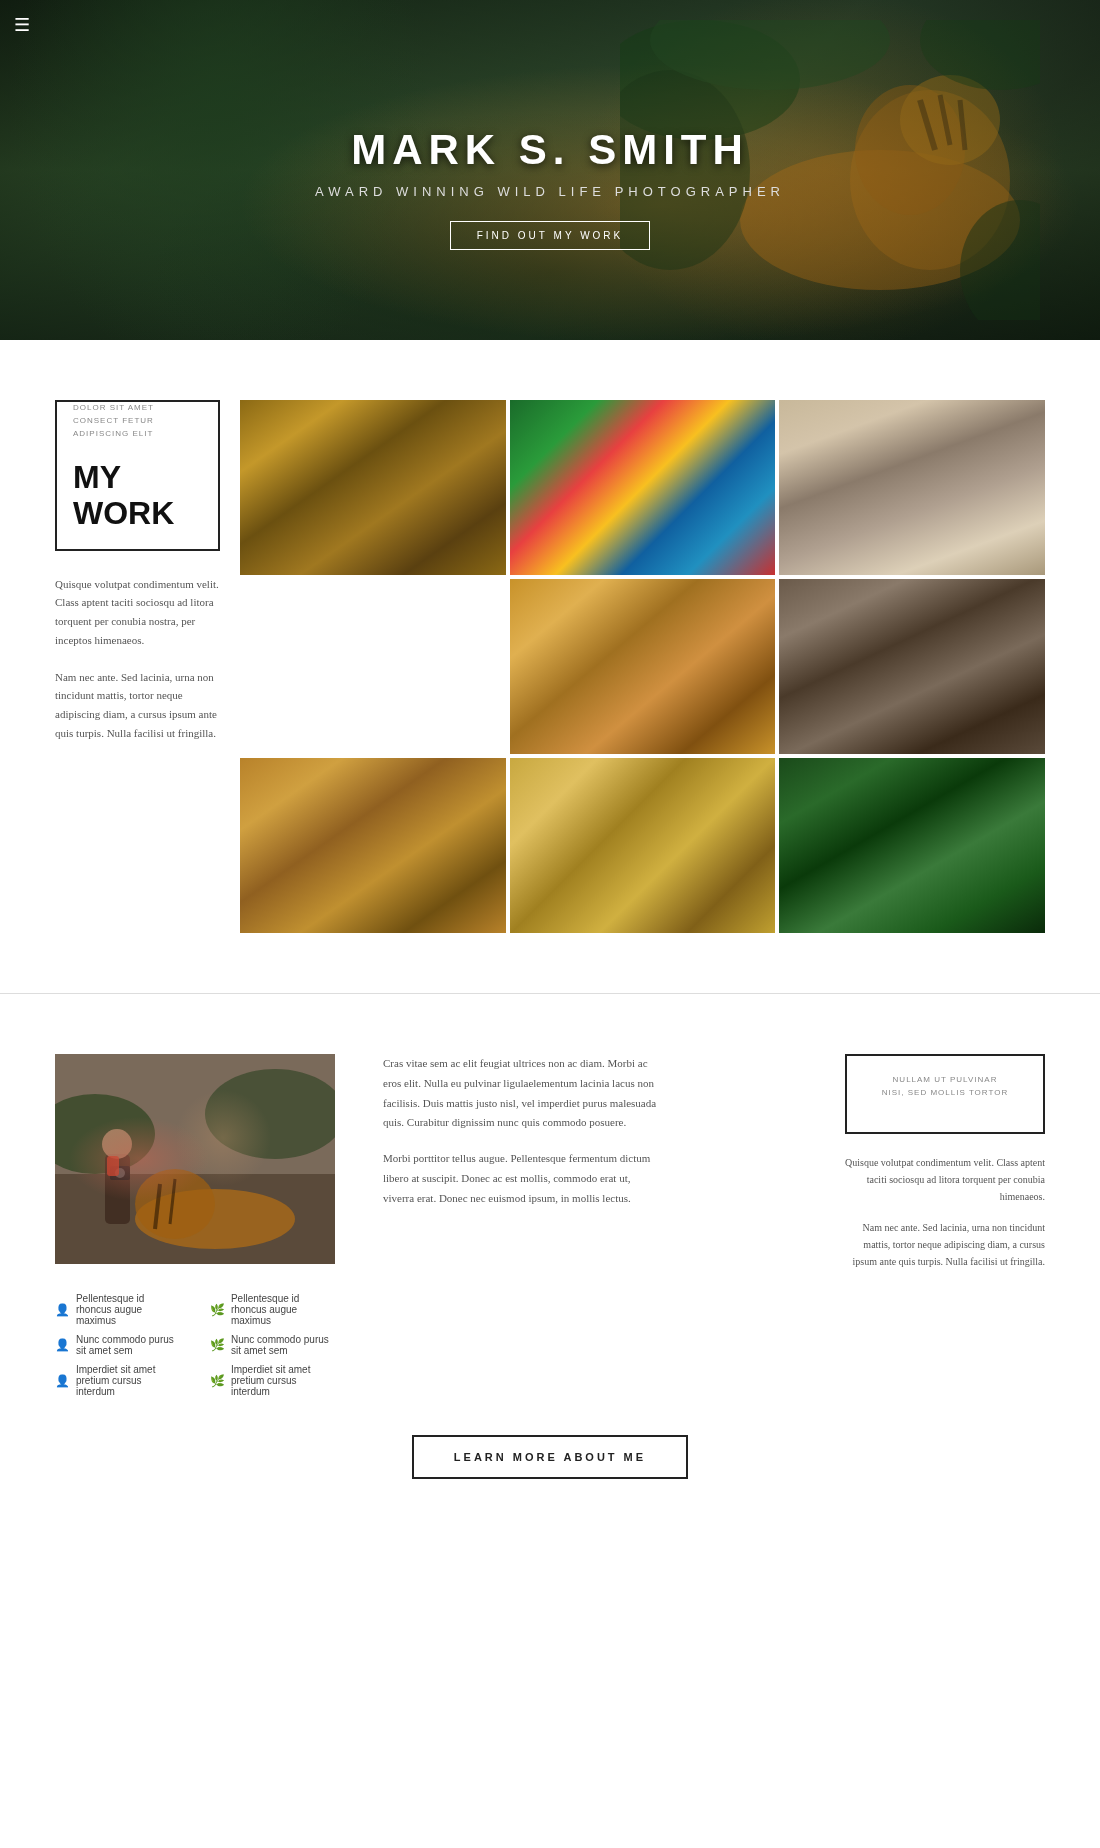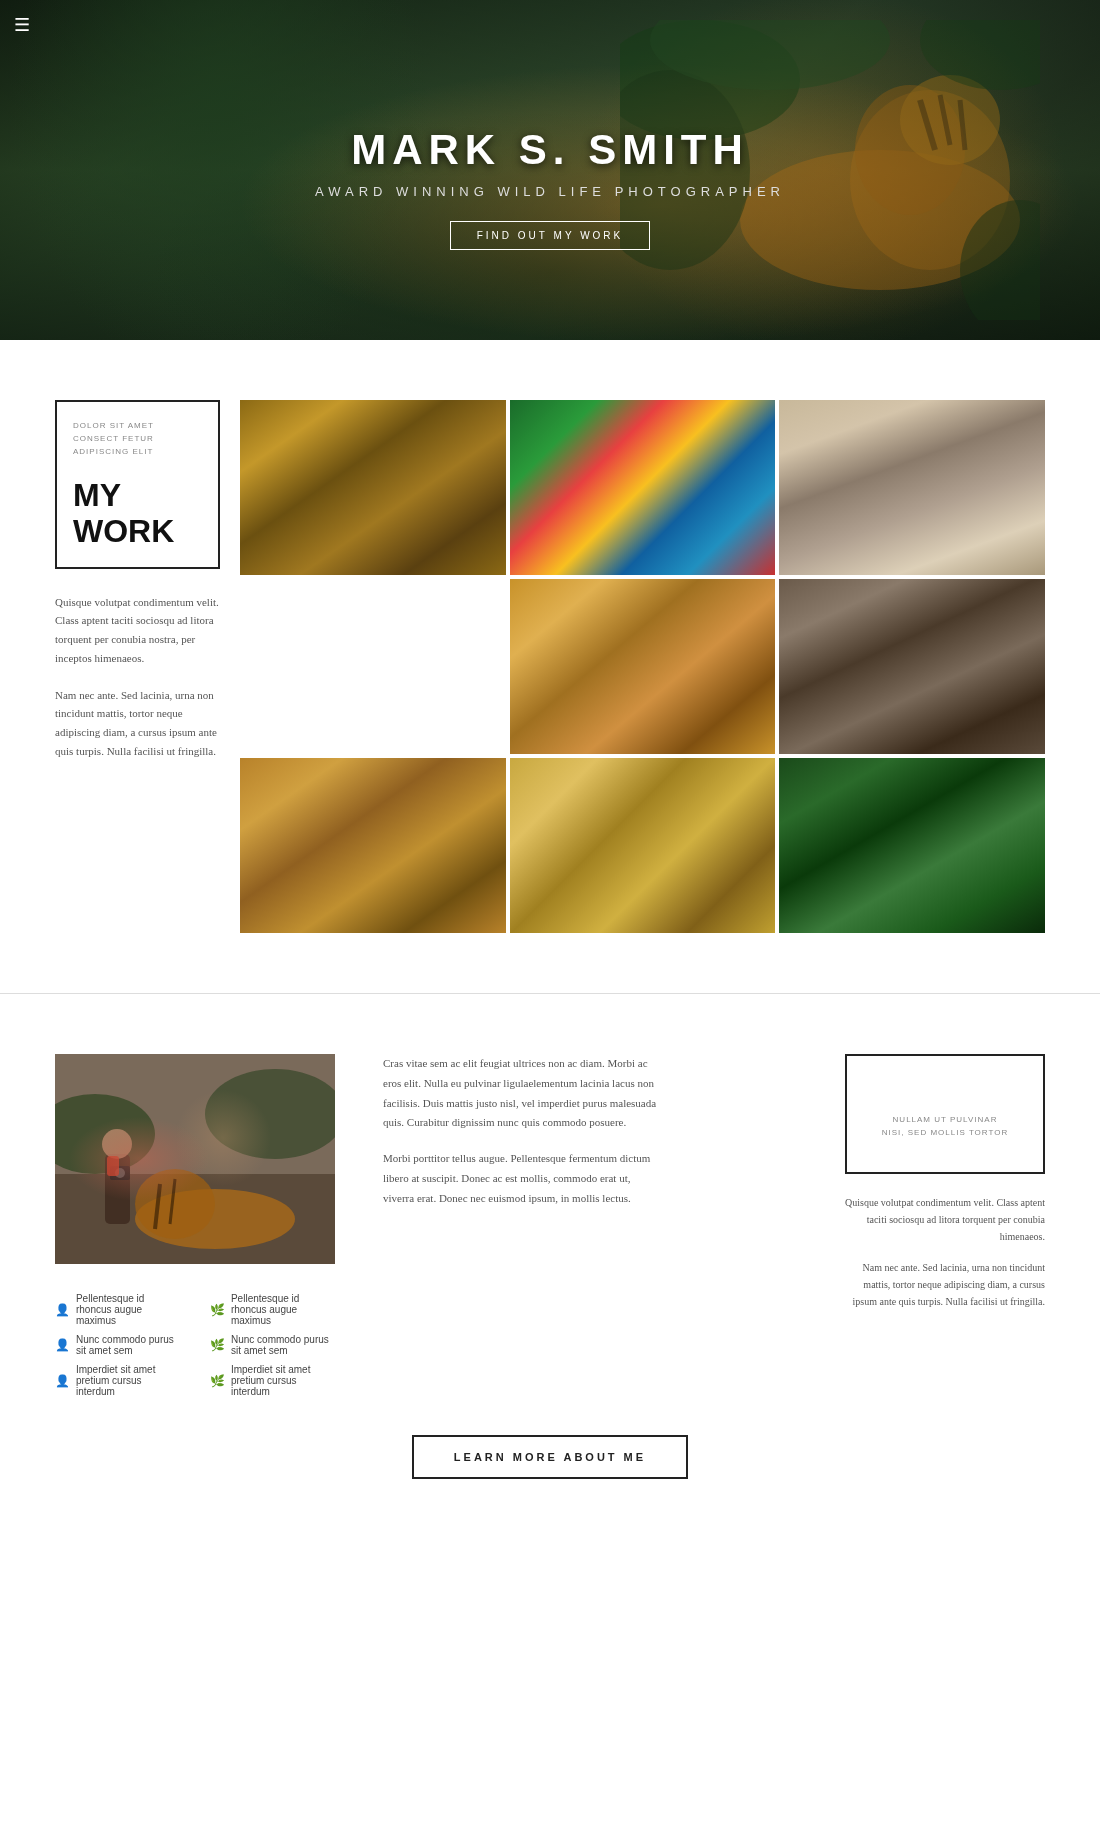--- a/index.html
+++ b/index.html
@@ -92,21 +92,21 @@
       display: flex;
       gap: 0;
     }
     .work-left {
       width: 185px;
       flex-shrink: 0;
       padding-right: 20px;
     }
     .work-label-box {
       border: 2px solid #222;
-      padding: 18px 16px 18px 16px;
+      padding: 0 16px 18px 16px;
       margin-bottom: 24px;
     }
     .work-label-subtitle {
       font-family: 'Arial', sans-serif;
       font-size: 8px;
       letter-spacing: 1px;
       color: #888;
       text-transform: uppercase;
       line-height: 1.6;
       margin-bottom: 20px;
@@ -231,21 +231,20 @@
     }
     .about-box-subtitle {
       font-family: 'Arial', sans-serif;
       font-size: 8px;
       letter-spacing: 1px;
       color: #888;
       text-transform: uppercase;
       line-height: 1.6;
       text-align: center;
       margin-bottom: 14px;
-      margin-top: 40px;
     }
     .about-box-title {
       font-family: 'Arial', sans-serif;
       font-size: 30px;
       font-weight: 900;
       color: #111;
       text-transform: uppercase;
       line-height: 1.05;
       text-align: center;
     }

